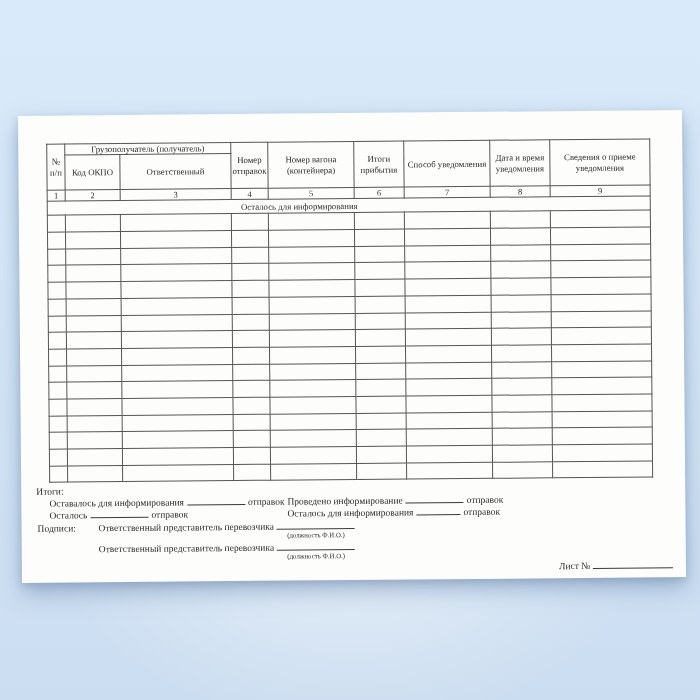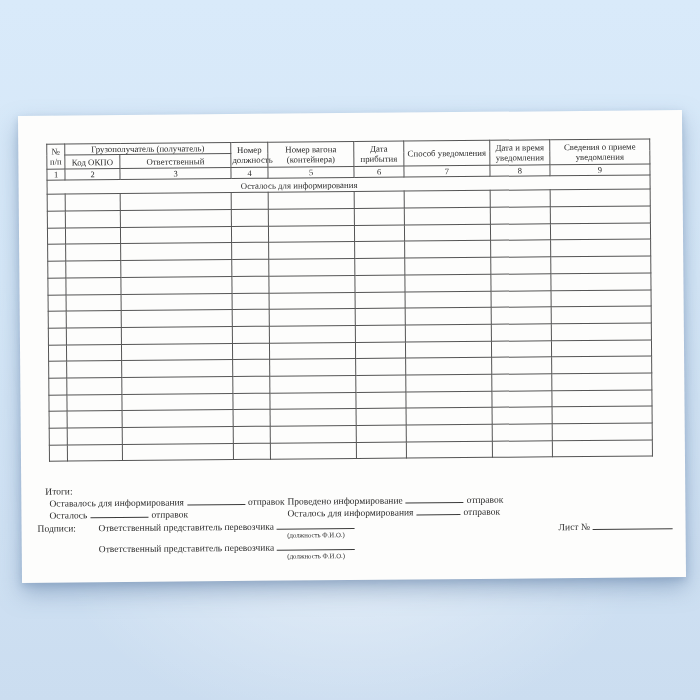--- a/index.html
+++ b/index.html
@@ -26,21 +26,21 @@
   table.form th, table.form td {
     border:1px solid #555;
     font-weight:normal;
     text-align:center; vertical-align:middle;
     padding:0 1px;
   }
   table.form th {
     font-size:8.8px; line-height:1.18; white-space:pre-line;
   }
   tr.h-top th { height:11px; }
-  tr.h-sub th { height:14px; }
+  tr.h-sub th { height:35px; }
   tr.nums td { height:11px; font-size:8.5px; }
   tr.merged td {
     height:14px; font-size:8.8px;
     padding-right:100px; 
   }
   tbody.grid td { height:16.7px; }
   
   .f {
     position:absolute; white-space:nowrap;
     font-size:9.5px; color:#2b2b2b;
@@ -72,24 +72,24 @@
       <col style="width:86px">
         <col style="width:60px">
         <col style="width:100px">
     </colgroup>
     <thead>
       <tr class="h-top">
         <th rowspan="2">№
 п/п</th>
         <th colspan="2">Грузополучатель (получатель)</th>
         <th rowspan="2">Номер
-должность</th>
+отправок</th>
         <th rowspan="2">Номер вагона
 (контейнера)</th>
-        <th rowspan="2">Дата
+        <th rowspan="2">Итоги
 прибытия</th>
         <th rowspan="2">Способ уведомления</th>
         <th rowspan="2">Дата и время
 уведомления</th>
         <th rowspan="2">Сведения о приеме
 уведомления</th>
       </tr>
       <tr class="h-sub">
         <th>Код ОКПО</th>
         <th>Ответственный</th>
@@ -284,31 +284,31 @@
           <td></td>
           <td></td>
           <td></td>
           <td></td>
           <td></td>
           <td></td>
         </tr>
       </tbody>
   </table>
 
-  <div class="f" style="left:24px; top:371px;">Итоги:</div>
+  <div class="f" style="left:15px; top:371px;">Итоги:</div>
 
   <div class="f" style="left:28px; top:383px;"><span>Оставалось для информирования</span><span class="blank" style="width:58px;"></span><span>отправок</span></div>
 
   <div class="f" style="left:266px; top:383px;"><span>Проведено информирование</span><span class="blank" style="width:58px;"></span><span>отправок</span></div>
 
   <div class="f" style="left:28px; top:395px;"><span>Осталось</span><span class="blank" style="width:58px;"></span><span>отправок</span></div>
 
   <div class="f" style="left:266px; top:395px;"><span>Осталось для информирования</span><span class="blank" style="width:44px;"></span><span>отправок</span></div>
 
   <div class="f" style="left:16px; top:408px;">Подписи:</div>
 
   <div class="f" style="left:77px; top:408px;"><span>Ответственный представитель перевозчика</span><span class="blank-wrap"><span class="blank" style="width:78px;"></span><span class="under-label">(должность Ф.И.О.)</span></span></div>
 
   <div class="f" style="left:77px; top:429px;"><span>Ответственный представитель перевозчика</span><span class="blank-wrap"><span class="blank" style="width:78px;"></span><span class="under-label">(должность Ф.И.О.)</span></span></div>
 
-  <div class="f" style="left:537px; top:411px;text-align:right;"><span>Лист №</span><span class="blank" style="width:80px; margin-right:0;"></span></div>
+  <div class="f" style="left:537px; top:450px;text-align:right;"><span>Лист №</span><span class="blank" style="width:80px; margin-right:0;"></span></div>
 
 </div>
 
 </body></html>

